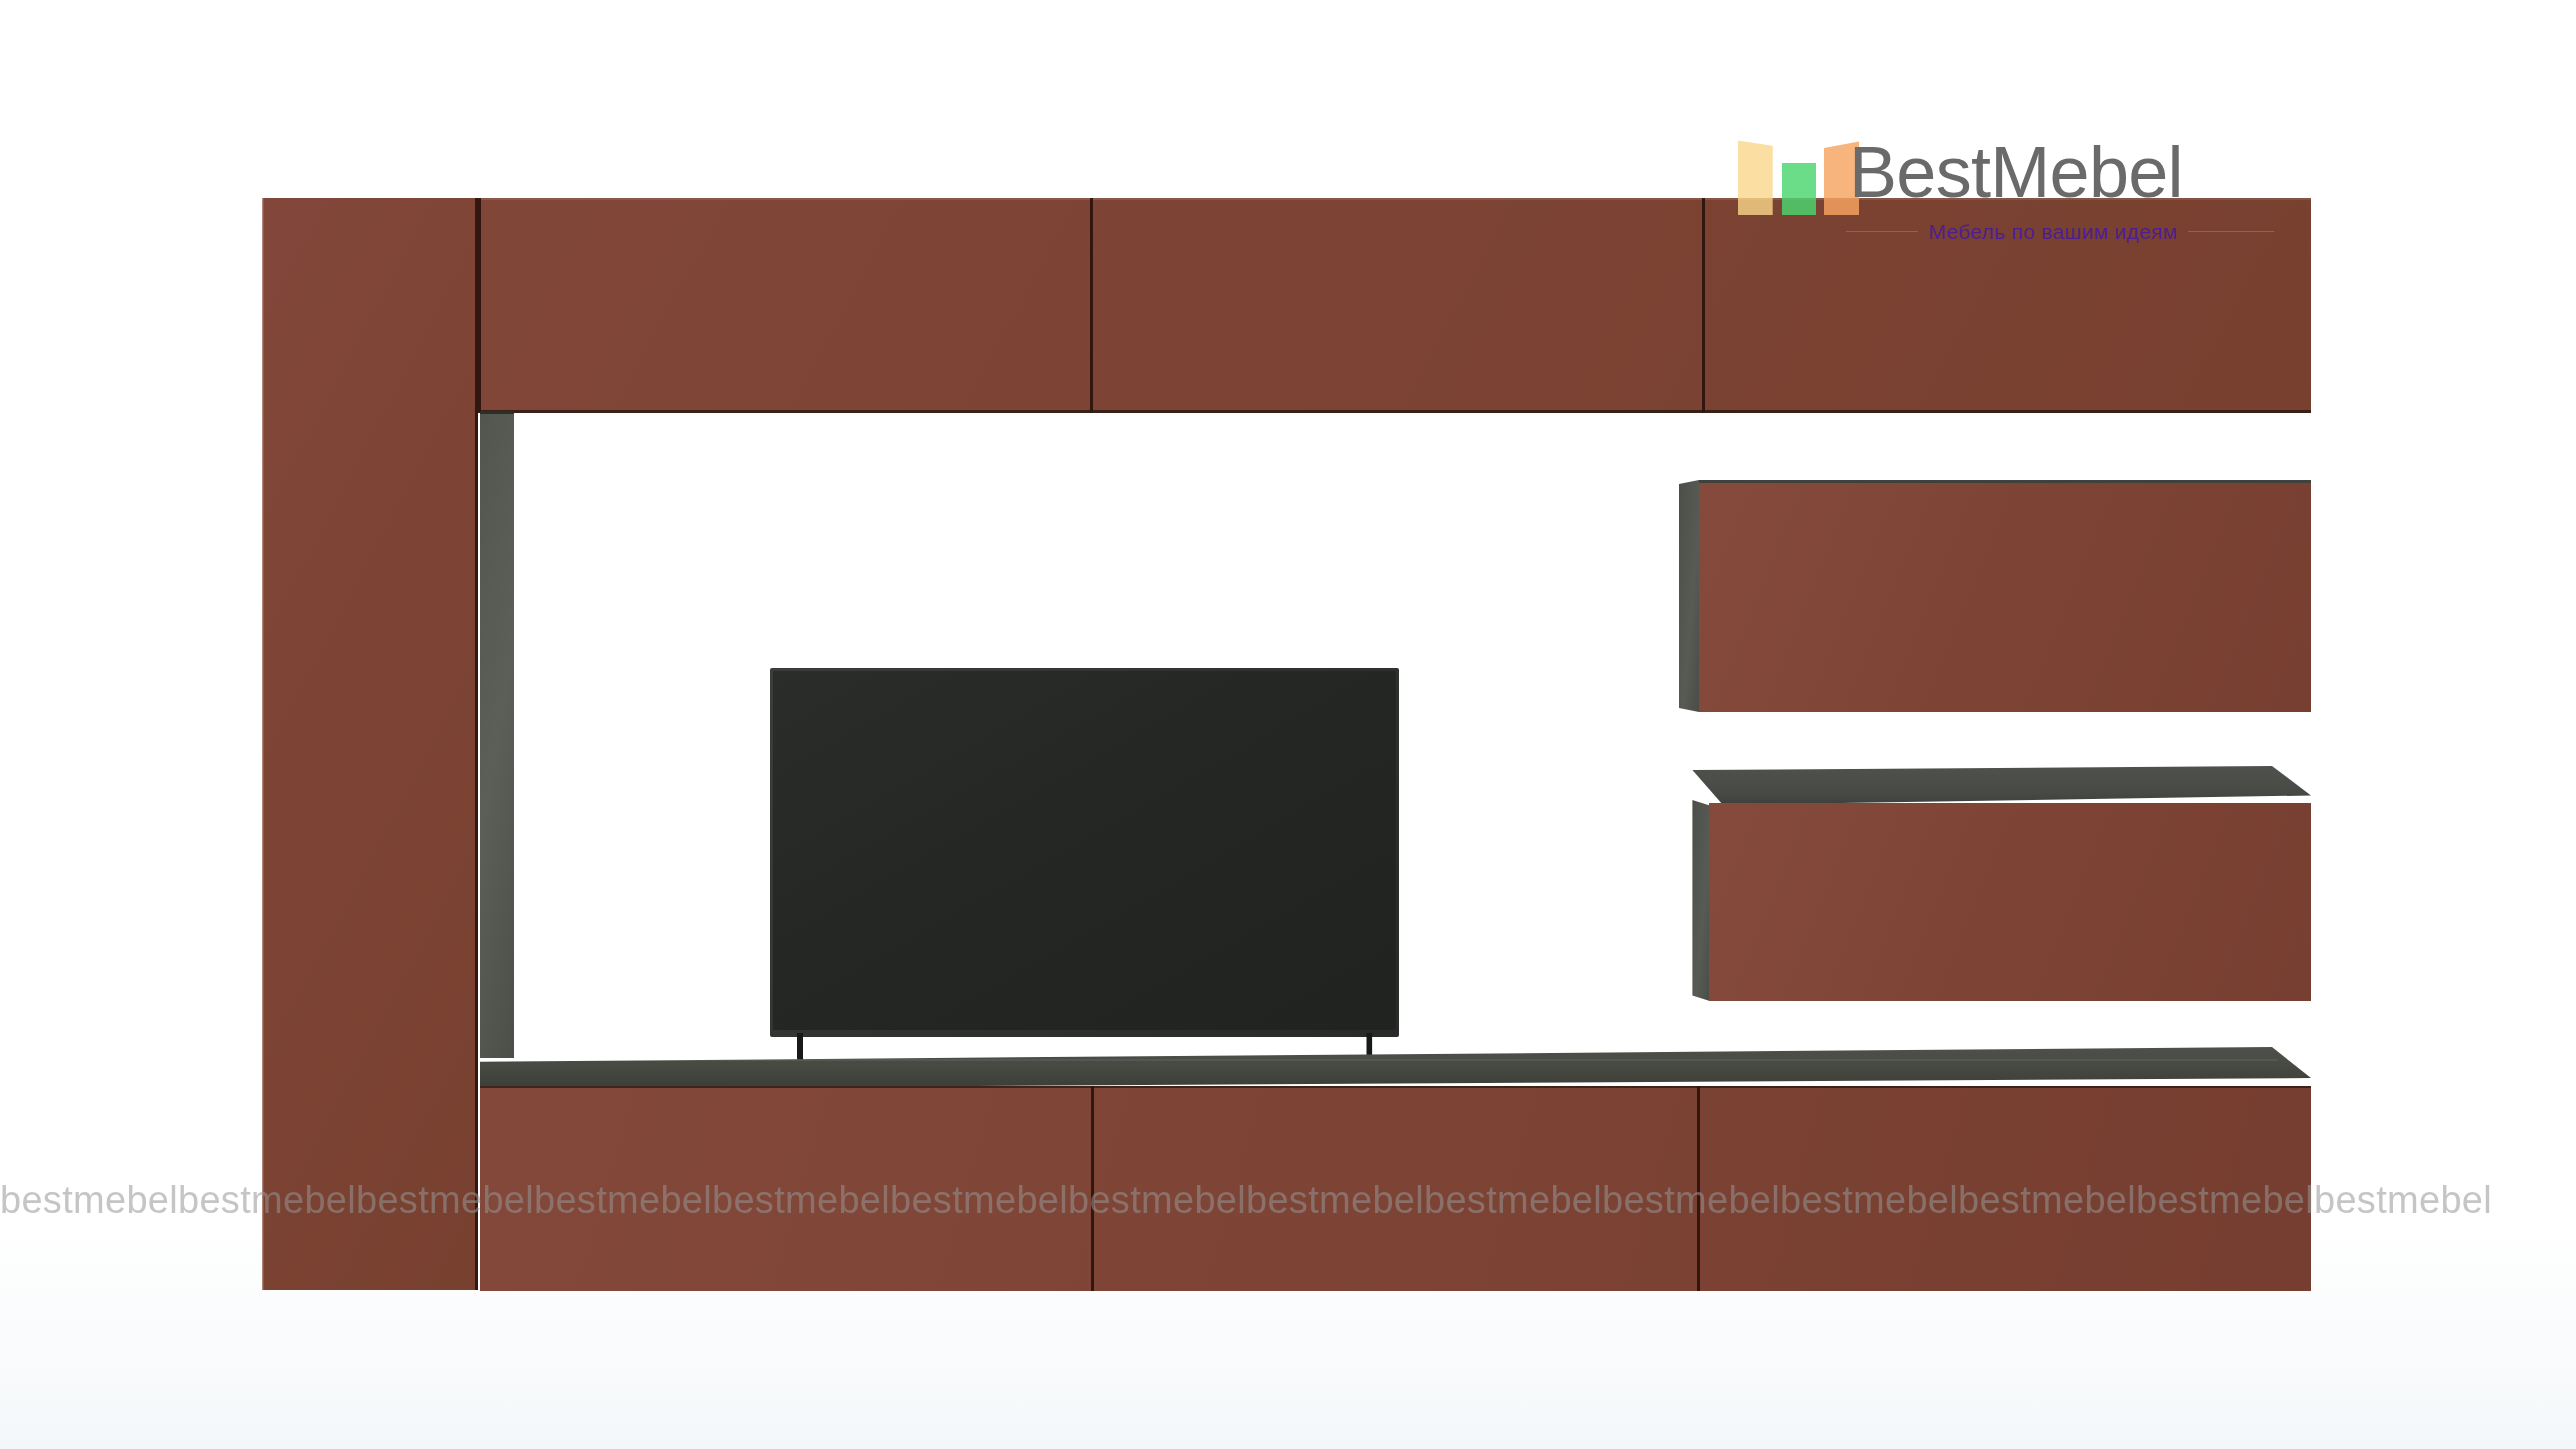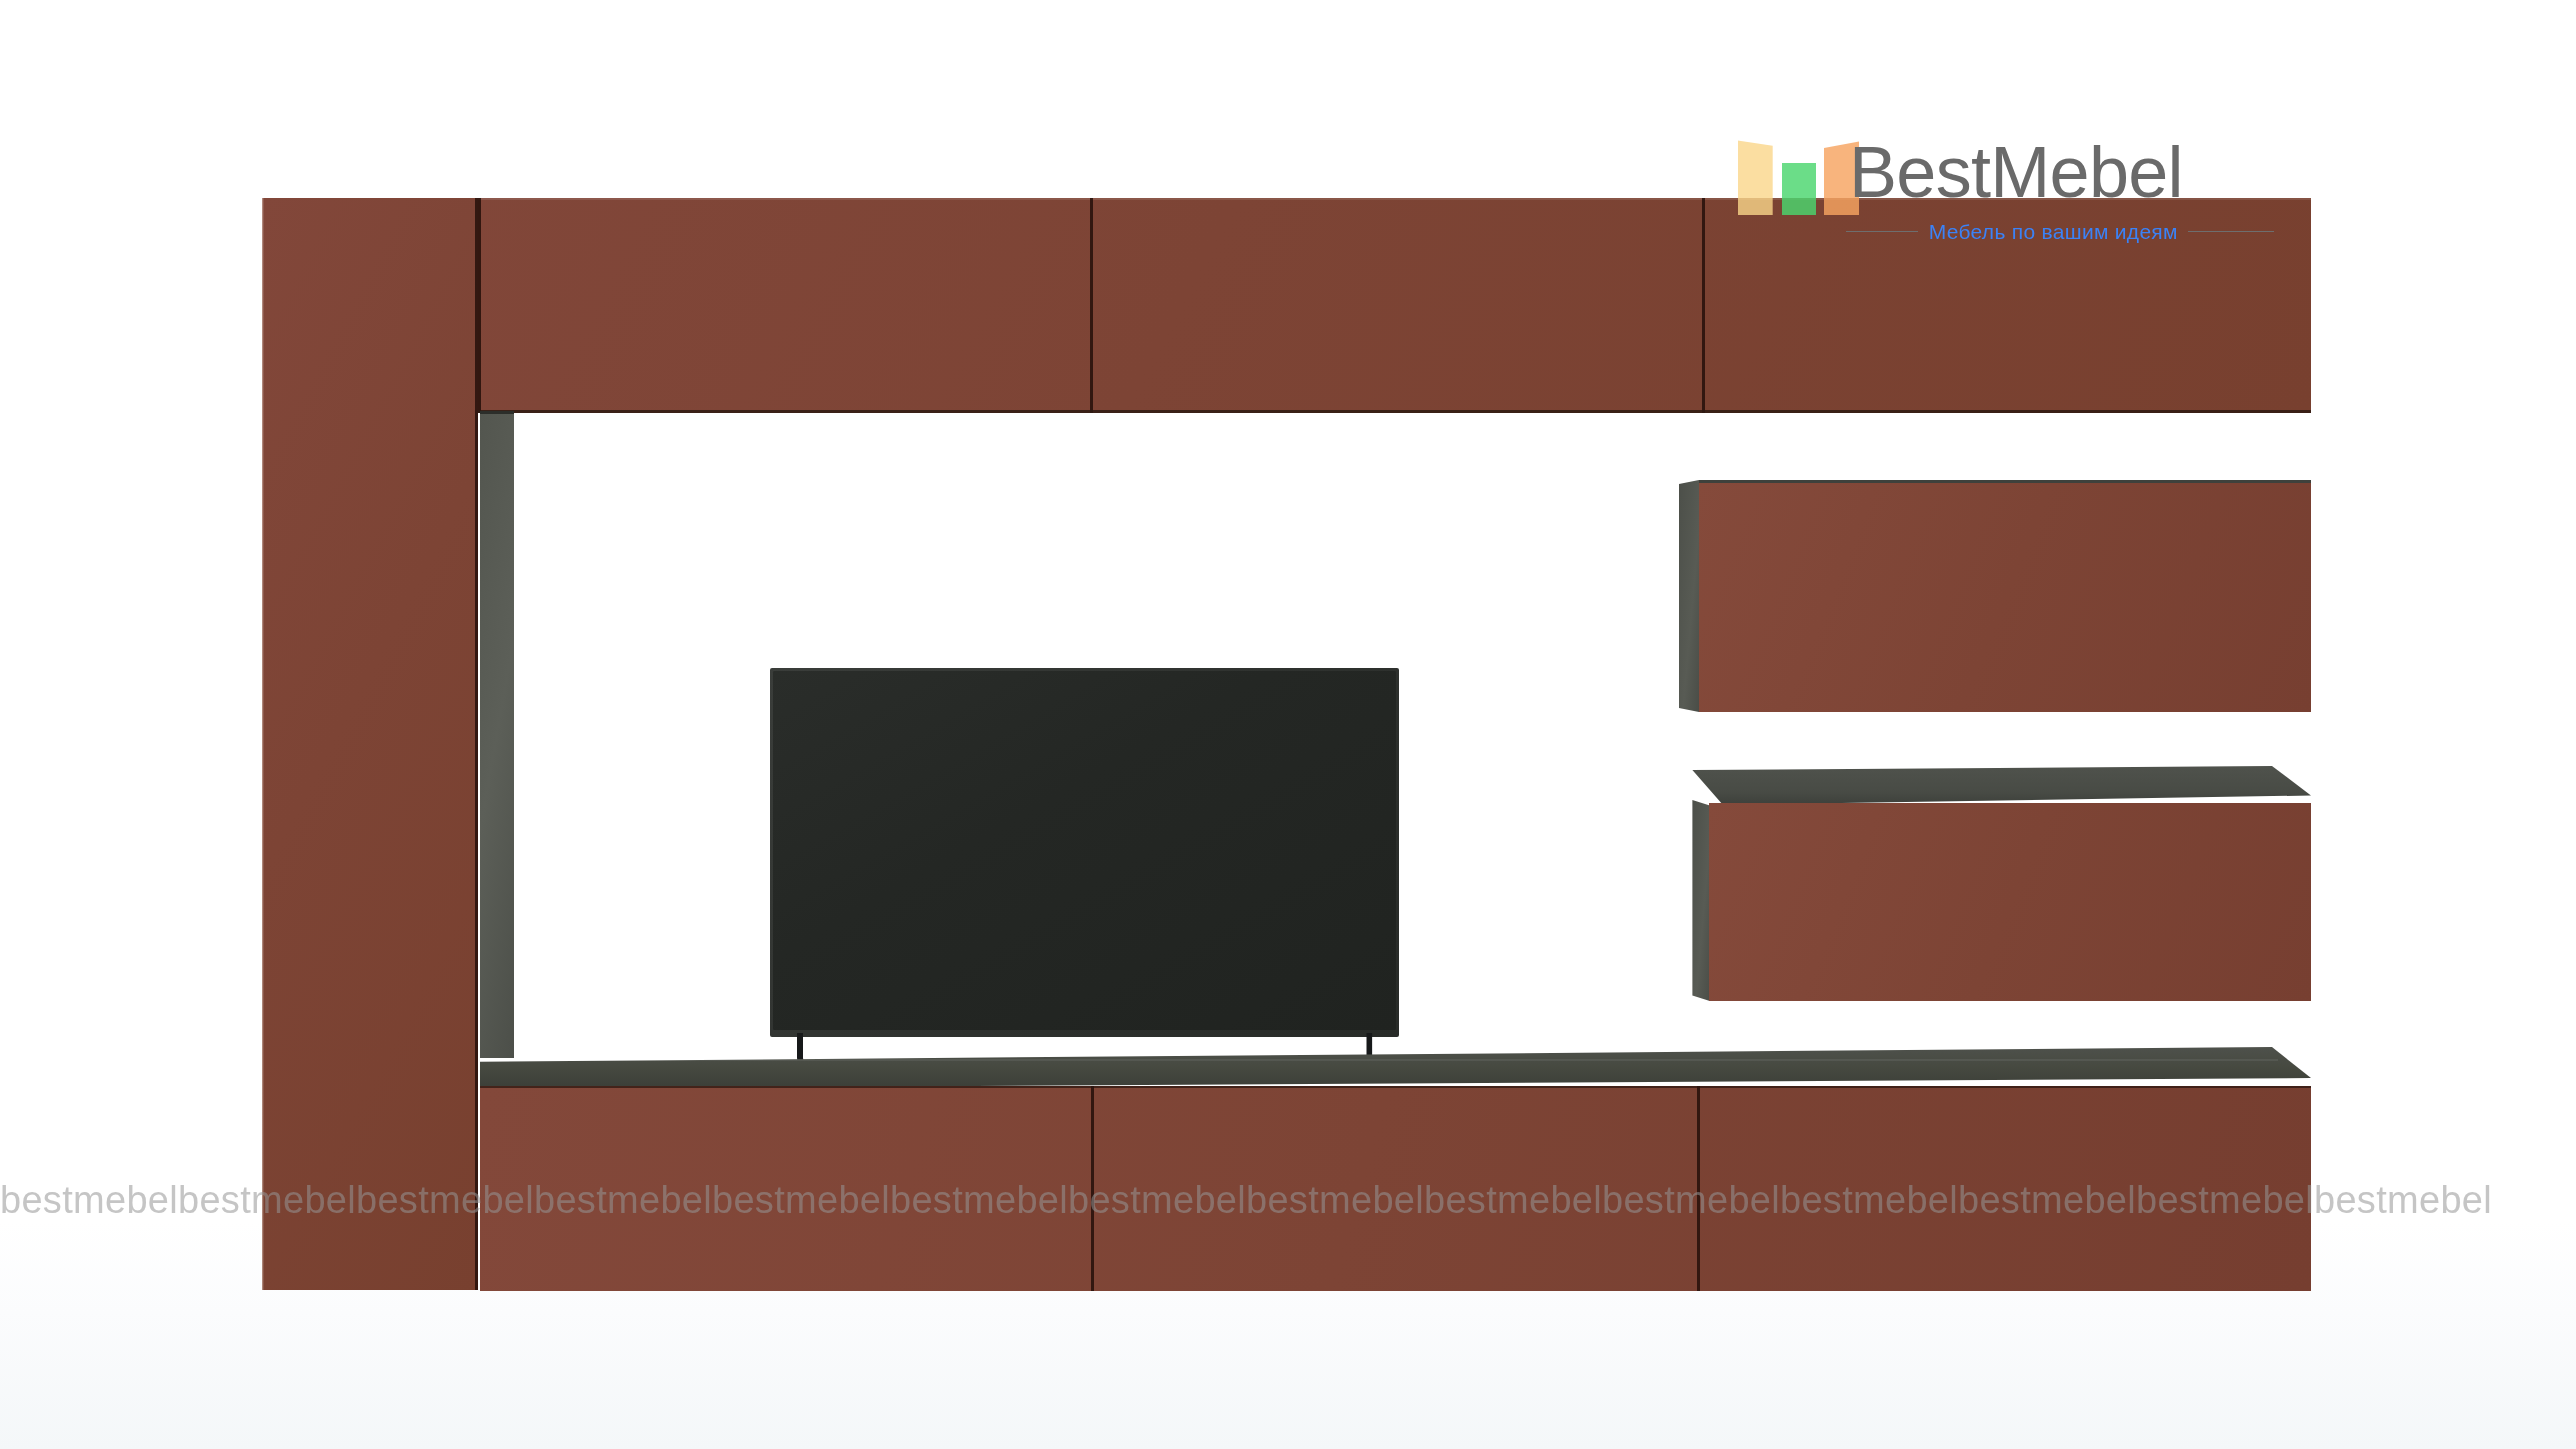--- a/index.html
+++ b/index.html
@@ -173,21 +173,21 @@
     font-family:"Liberation Sans", sans-serif;
   }
   #logo .tagrow {
     position:absolute; left:111px; top:89px; width:577px; height:23px;
     display:flex; align-items:center; gap:10.7px;
   }
   #logo .rule { height:1.3px; background:#6e6e6e; flex:0 0 auto; }
   #logo .rule.l { width:72px; }
   #logo .rule.r { width:86px; }
   #logo .tagline {
-    font-size:21px; color:#3b82f6; white-space:nowrap; letter-spacing:0.3px;
+    font-size:21px; color:#4c1d95; white-space:nowrap; letter-spacing:0.3px;
   }
 
   
   #watermarks {
     position:absolute; left:0; top:1177px; width:2576px; height:47px;
     display:flex; align-items:center; pointer-events:none;
   }
   #watermarks span {
     flex:0 0 auto; width:178px; text-align:left;
     font-size:38px; color:rgba(150,150,150,.55);

